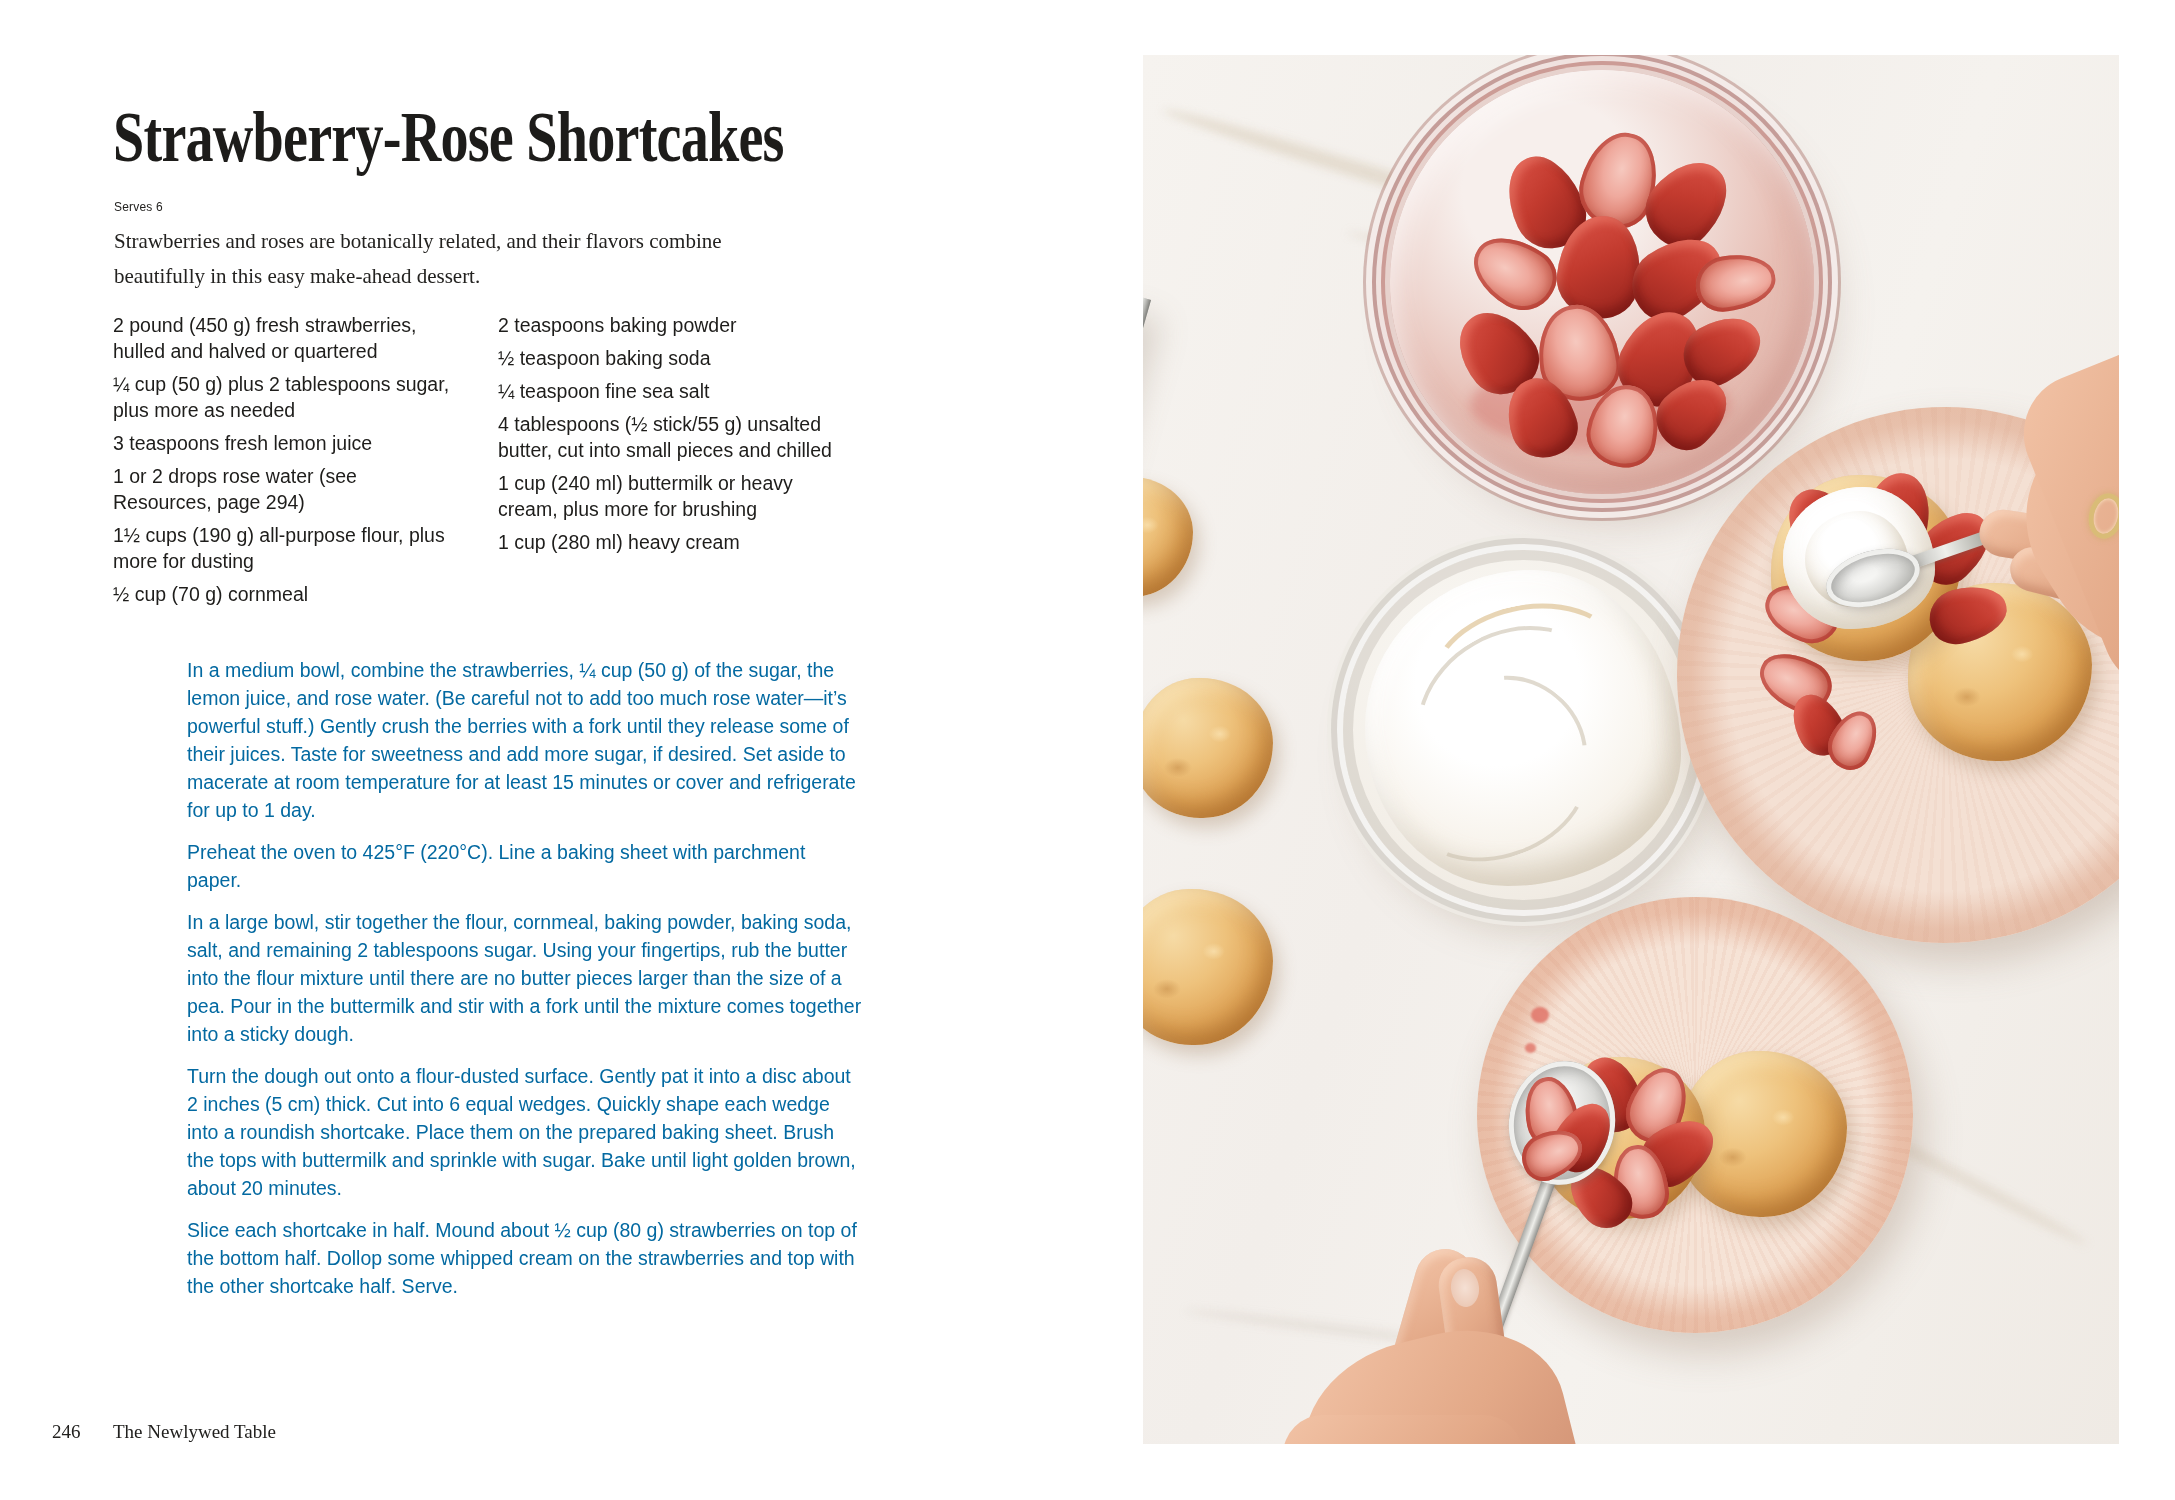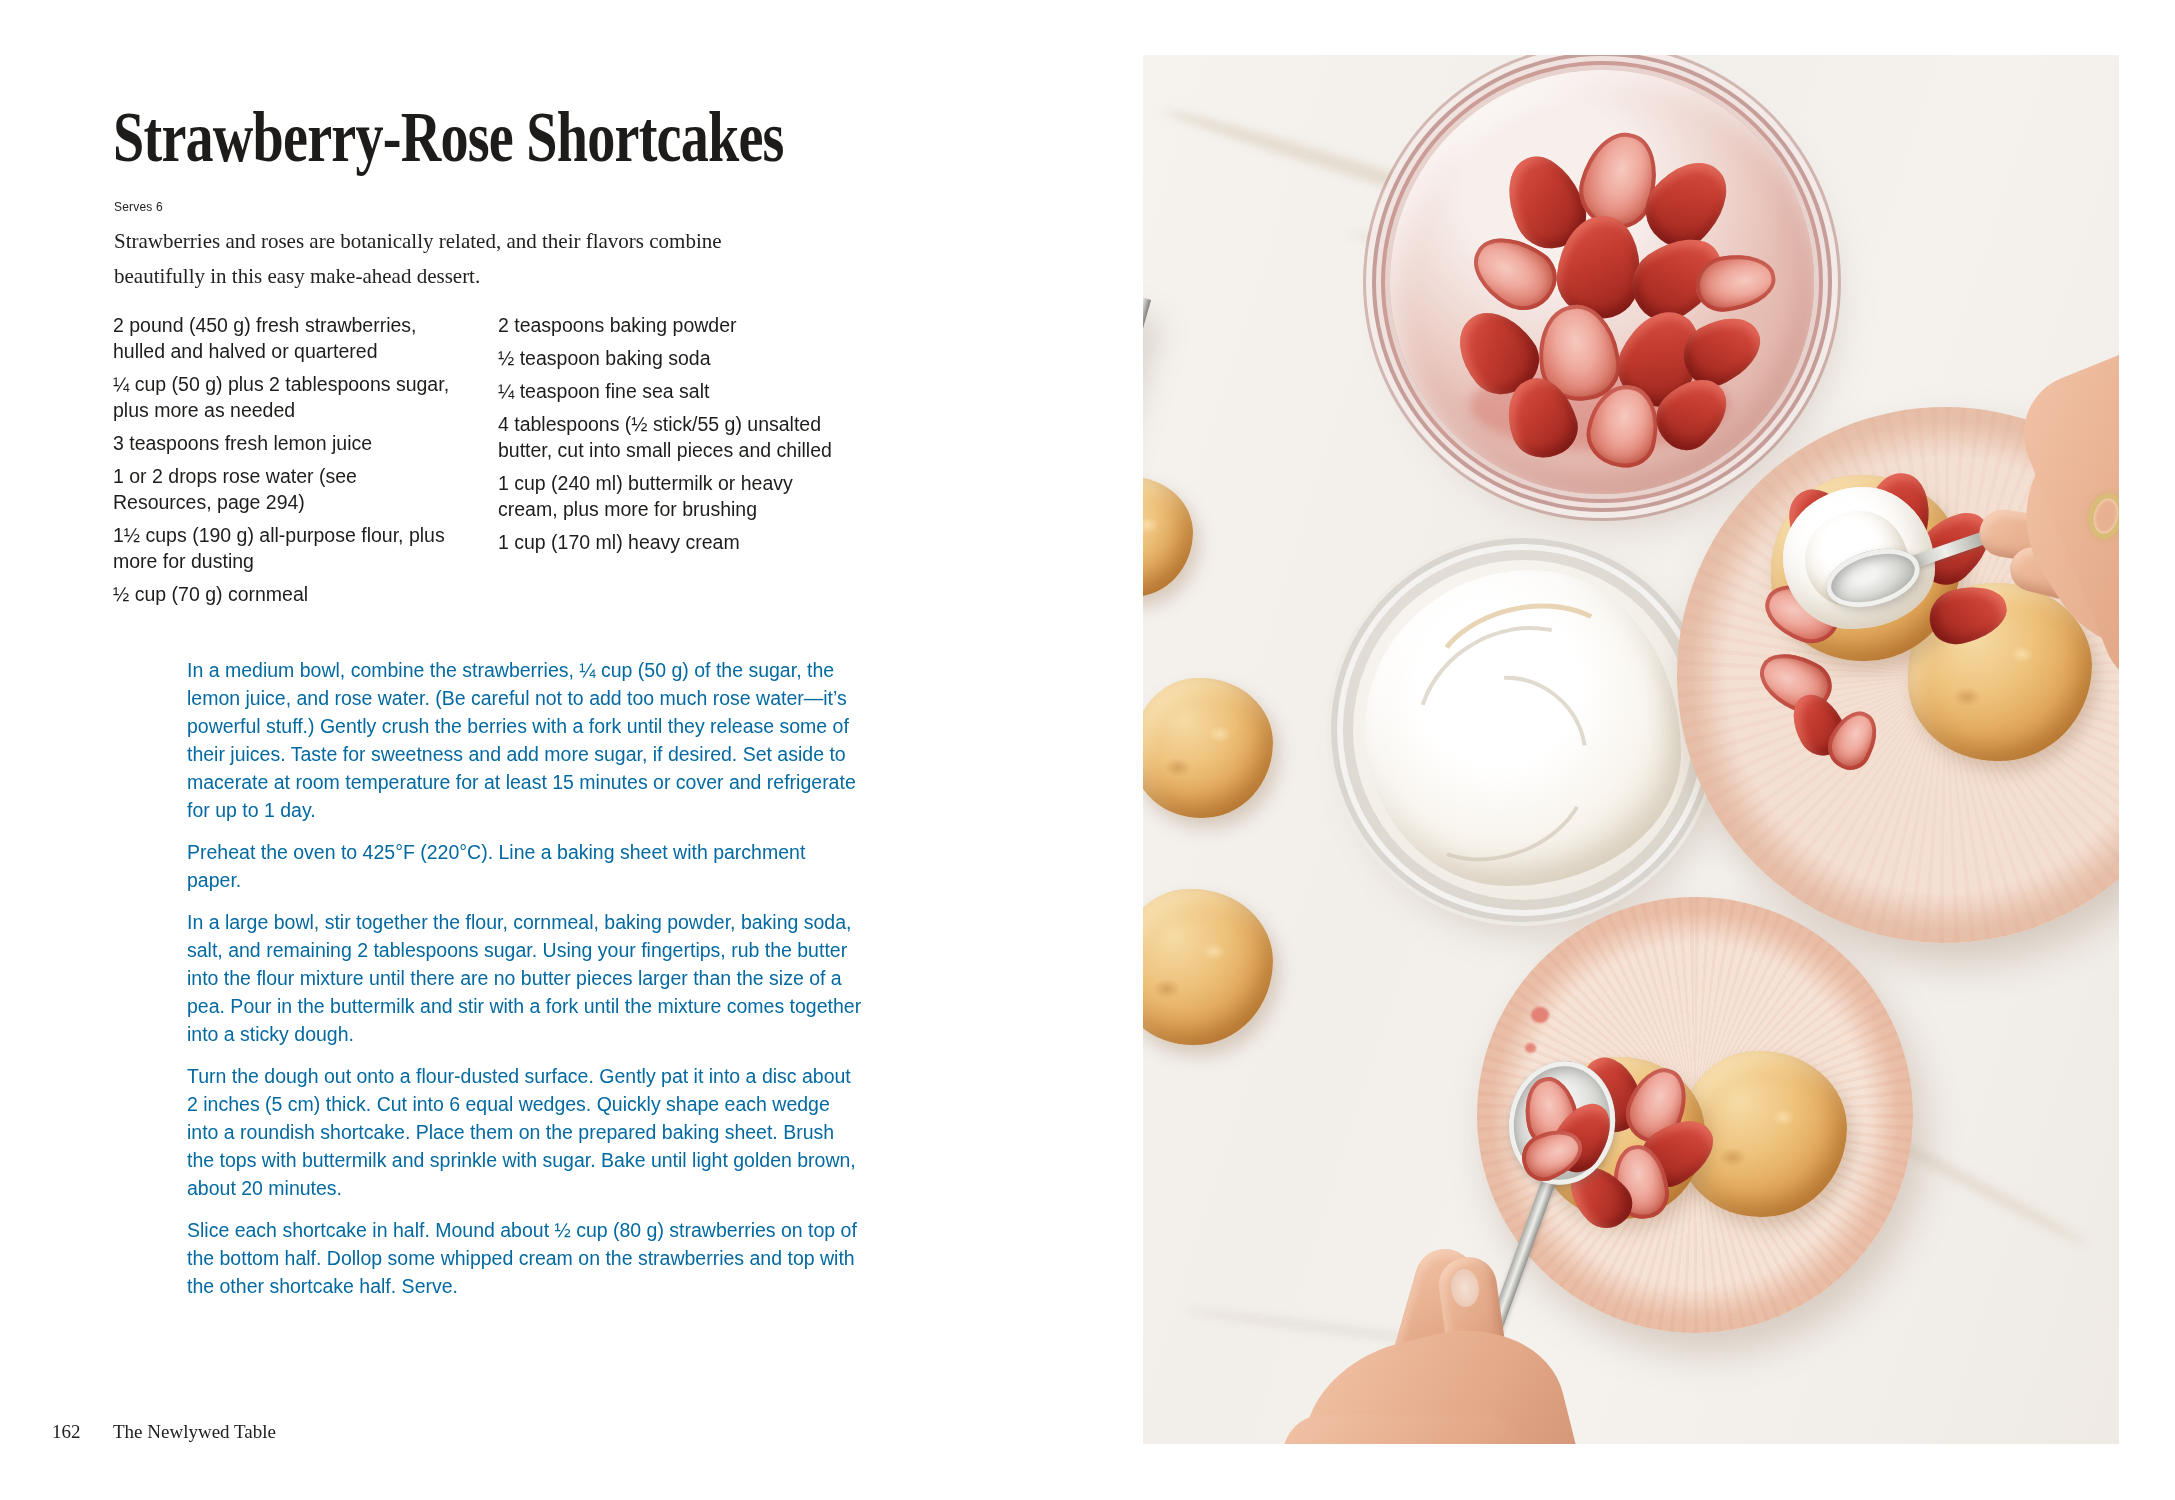--- a/index.html
+++ b/index.html
@@ -102,33 +102,33 @@
       <p>1 or 2 drops rose water (see Resources, page 294)</p>
       <p>1½ cups (190 g) all-purpose flour, plus more for dusting</p>
       <p>½ cup (70 g) cornmeal</p>
     </div>
     <div class="ing-col c2">
       <p>2 teaspoons baking powder</p>
       <p>½ teaspoon baking soda</p>
       <p>¼ teaspoon fine sea salt</p>
       <p>4 tablespoons (½ stick/55 g) unsalted butter, cut into small pieces and chilled</p>
       <p>1 cup (240 ml) buttermilk or heavy cream, plus more for brushing</p>
-      <p>1 cup (170 ml) heavy cream</p>
+      <p>1 cup (280 ml) heavy cream</p>
     </div>
 
     <div class="steps">
       <p>In a medium bowl, combine the strawberries, ¼ cup (50 g) of the sugar, the lemon juice, and rose water. (Be careful not to add too much rose water—it’s powerful stuff.) Gently crush the berries with a fork until they release some of their juices. Taste for sweetness and add more sugar, if desired. Set aside to macerate at room temperature for at least 15 minutes or cover and refrigerate for up to 1 day.</p>
       <p>Preheat the oven to 425°F (220°C). Line a baking sheet with parchment paper.</p>
       <p>In a large bowl, stir together the flour, cornmeal, baking powder, baking soda, salt, and remaining 2 tablespoons sugar. Using your fingertips, rub the butter into the flour mixture until there are no butter pieces larger than the size of a pea. Pour in the buttermilk and stir with a fork until the mixture comes together into a sticky dough.</p>
       <p>Turn the dough out onto a flour-dusted surface. Gently pat it into a disc about 2 inches (5 cm) thick. Cut into 6 equal wedges. Quickly shape each wedge into a roundish shortcake. Place them on the prepared baking sheet. Brush the tops with buttermilk and sprinkle with sugar. Bake until light golden brown, about 20 minutes.</p>
       <p>Slice each shortcake in half. Mound about ½ cup (80 g) strawberries on top of the bottom half. Dollop some whipped cream on the strawberries and top with the other shortcake half. Serve.</p>
     </div>
 
     <div class="footer">
-      <span>162</span>
+      <span>246</span>
       <span class="bt">The Newlywed Table</span>
     </div>
   </div>
 
   <div class="photo">
 
     <div class="vein" style="left:10px;top:110px;width:430px;height:16px;background:rgba(186,166,130,.28);transform:rotate(17deg);"></div>
     <div class="vein" style="left:200px;top:205px;width:310px;height:10px;background:rgba(172,152,120,.2);transform:rotate(12deg);"></div>
     <div class="vein" style="left:330px;top:300px;width:200px;height:9px;background:rgba(160,148,126,.16);transform:rotate(24deg);"></div>
     <div class="vein" style="left:690px;top:1120px;width:270px;height:12px;background:rgba(186,166,130,.22);transform:rotate(28deg);"></div>

